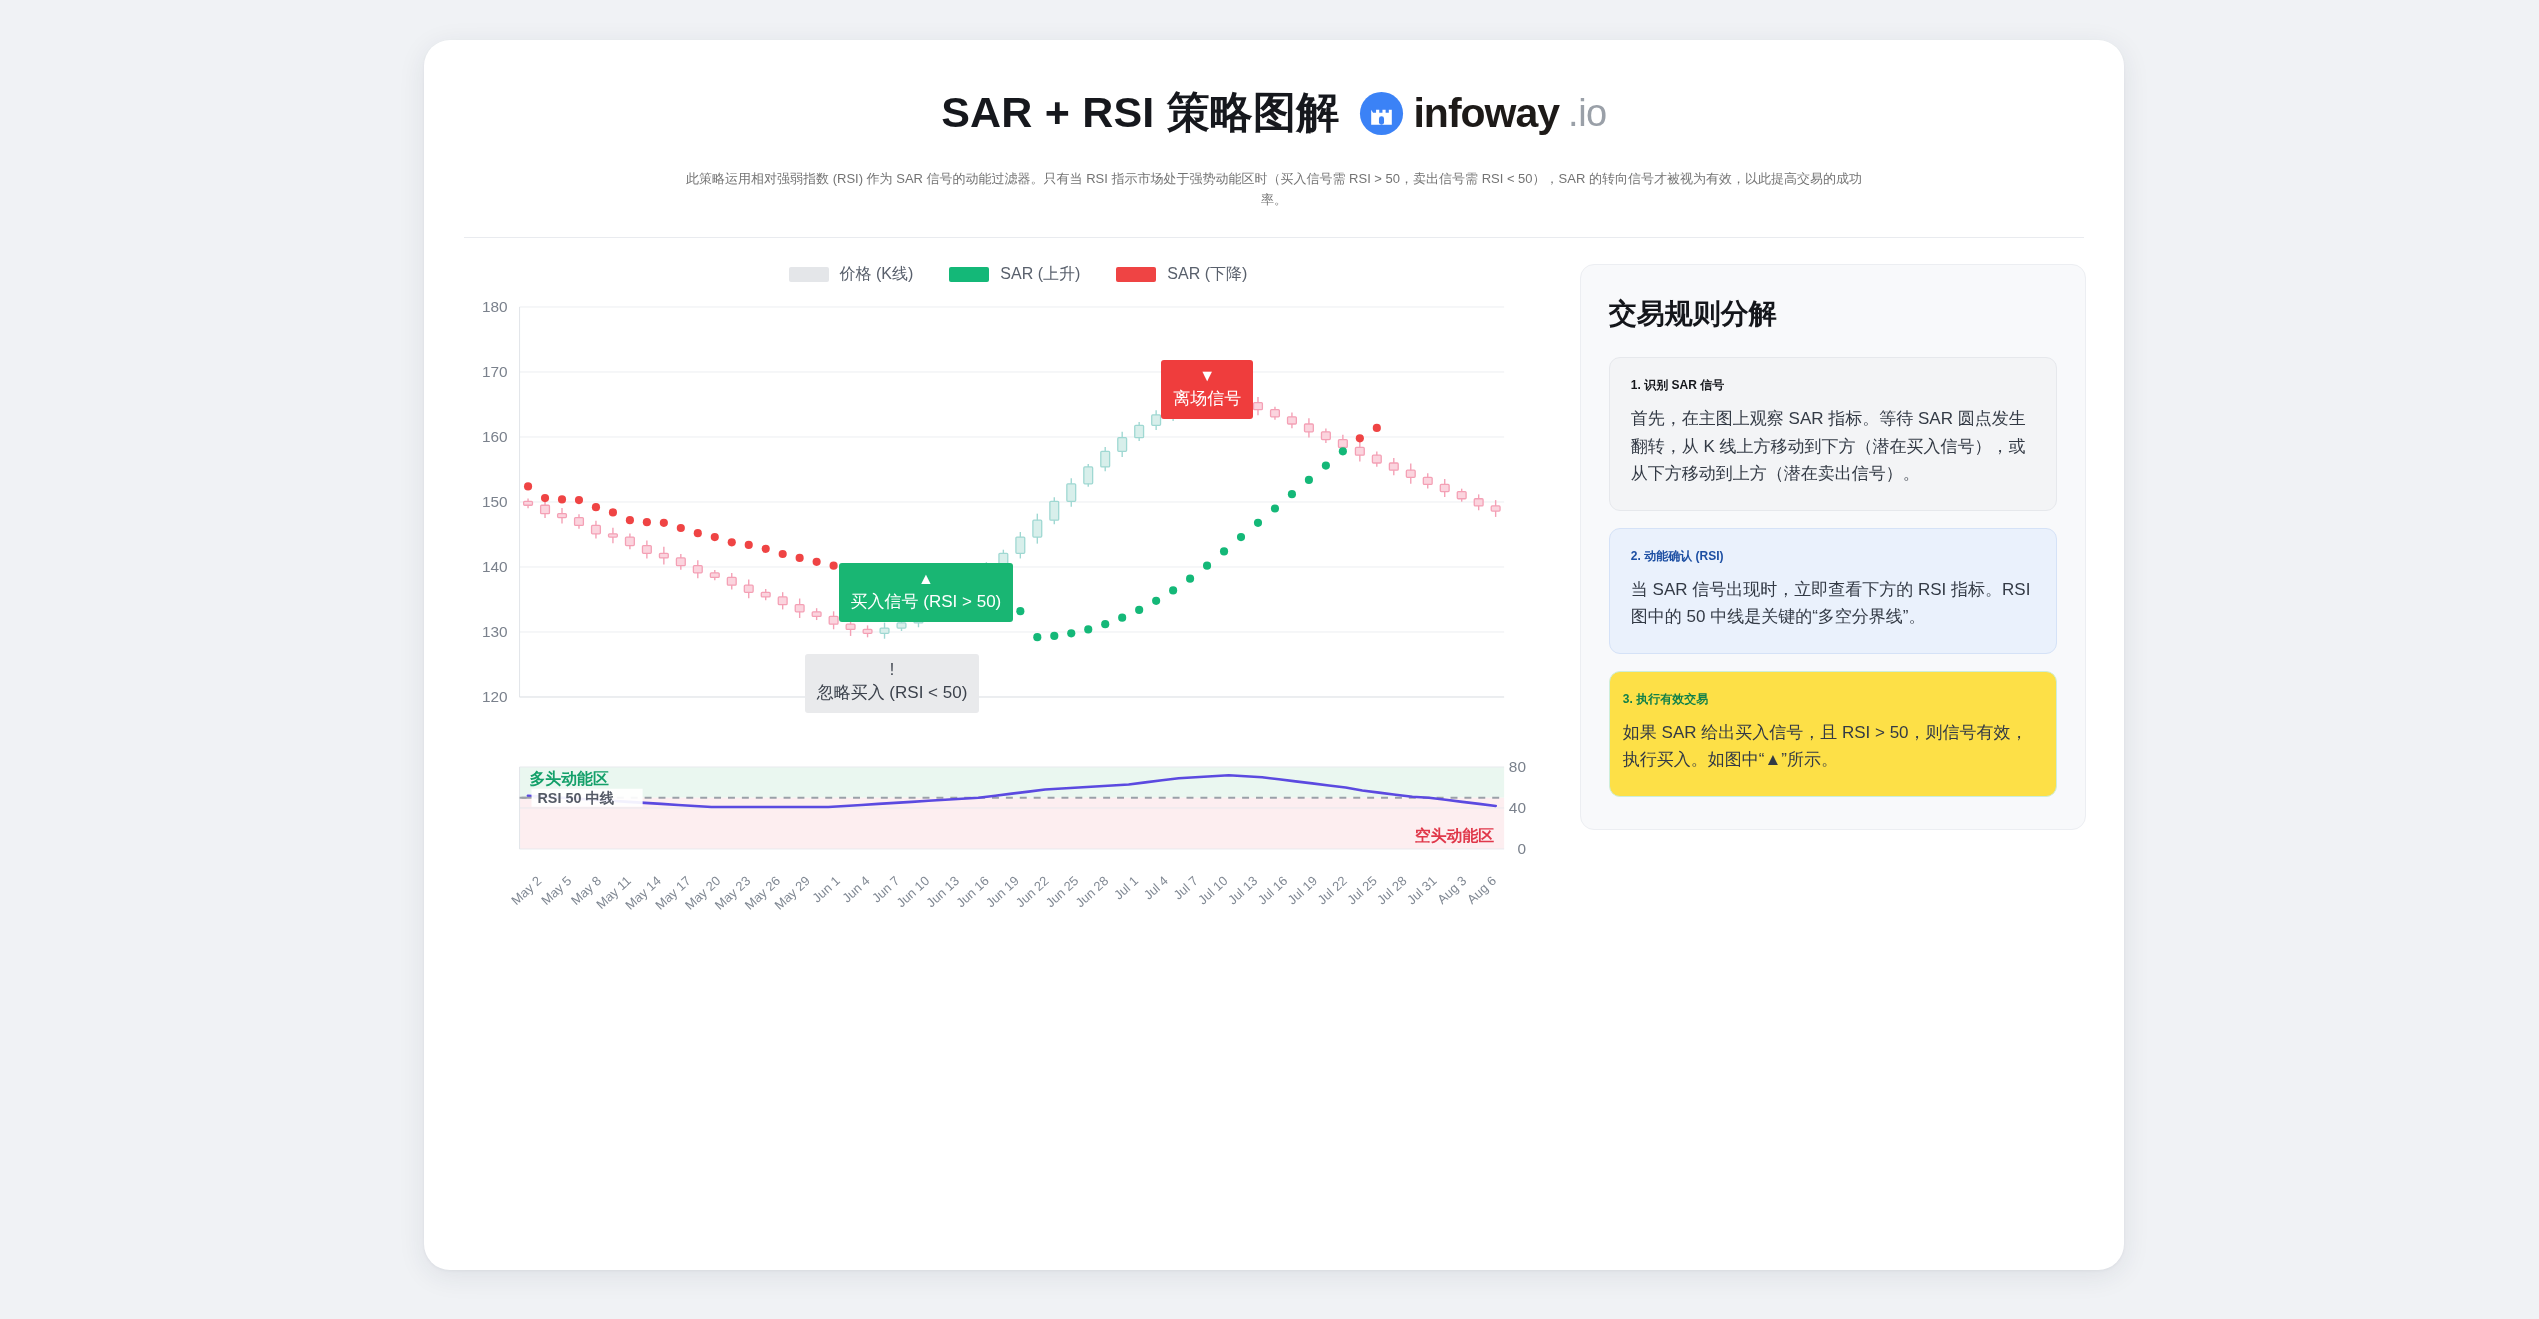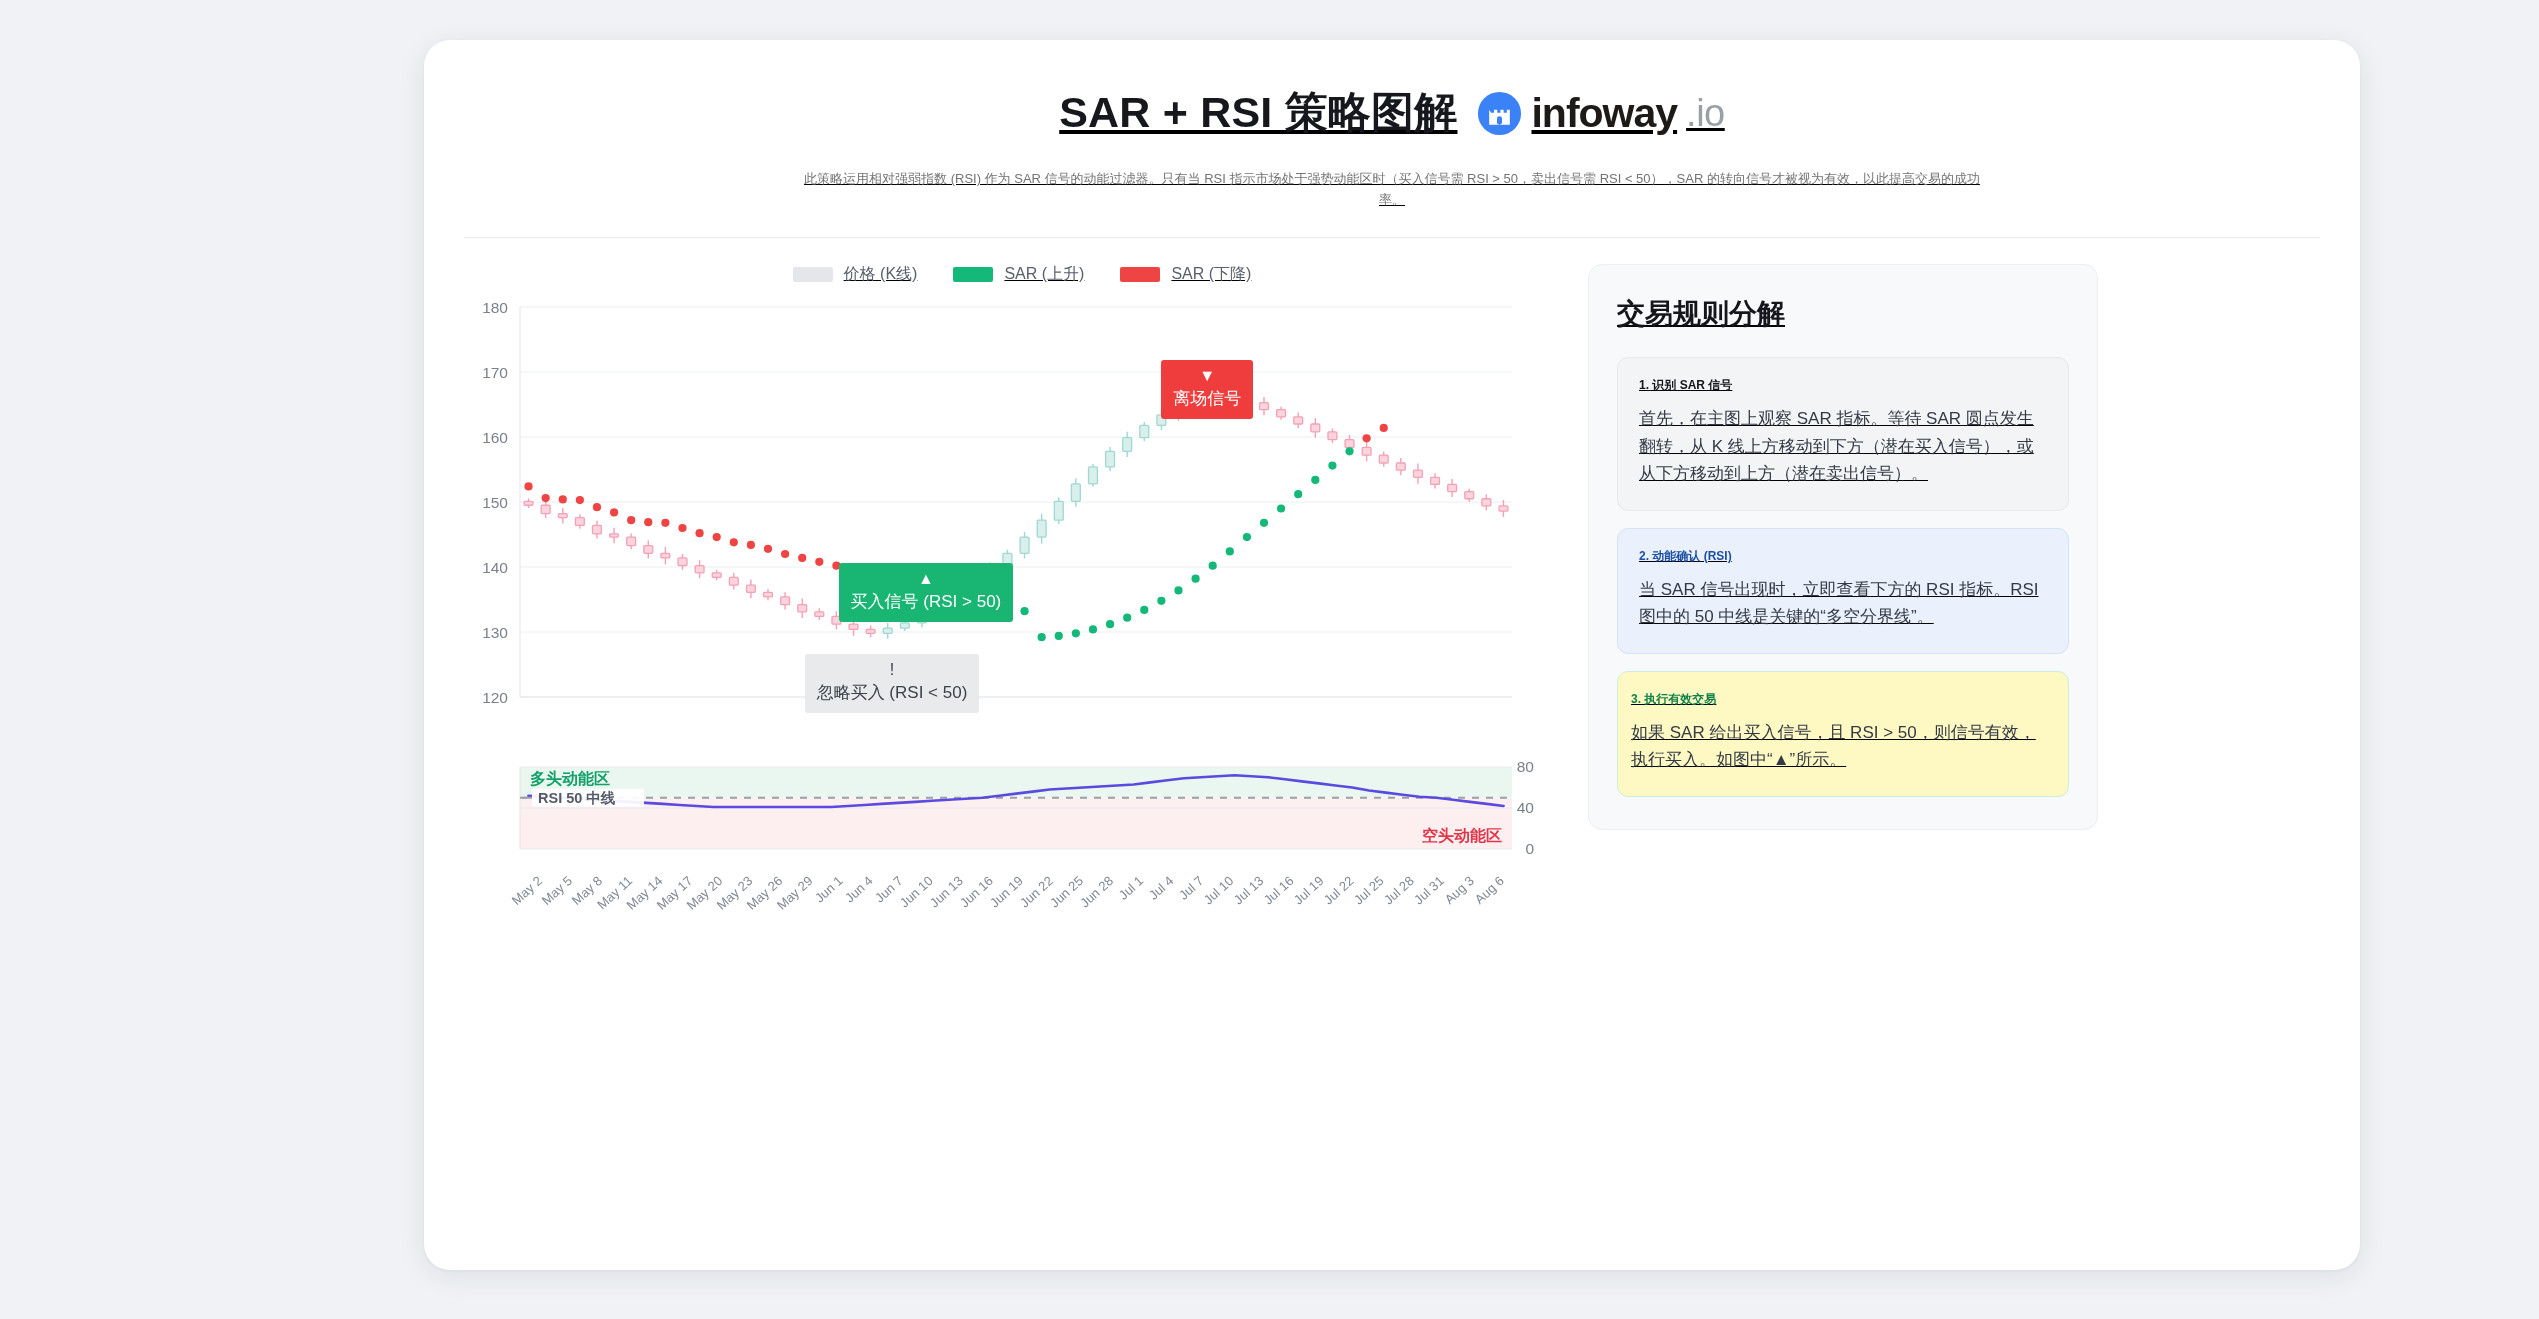--- a/index.html
+++ b/index.html
@@ -10,25 +10,24 @@
     overflow: hidden;
   }
   .page {
     position: relative;
     width: 2539px; height: 1319px;
     background: #f0f2f5;
   }
   .card {
     position: absolute;
     left: 424px; top: 40px;
-    width: 1936px; height: 1230px;
+    width: 1700px; height: 1230px;
     background: #ffffff;
     border-radius: 26px;
     box-shadow: 0 6px 28px rgba(35,45,70,0.09), 0 1px 3px rgba(35,45,70,0.05);
-    text-decoration: underline;
   }
   
   .hdr { padding-top: 44px; text-align: center; }
   .title-row {
     display: flex; align-items: center; justify-content: center;
     gap: 20px;
   }
   .title-text {
     font-size: 43px; font-weight: bold; color: #16181d;
     letter-spacing: .2px; white-space: nowrap;
@@ -113,21 +112,21 @@
     padding: 19px 21px 22px;
     margin-bottom: 17px;
   }
   .rule:last-child { margin-bottom: 0; }
   .rule-head { font-size: 12px; font-weight: bold; margin-bottom: 11px; }
   .rule-body { font-size: 17px; line-height: 1.62; color: #333a45; }
   .r1 { background: #f3f4f6; border: 1px solid #e6e8ec; }
   .r1 .rule-head { color: #14161b; }
   .r2 { background: #eaf1fc; border: 1px solid #d5e2f7; }
   .r2 .rule-head { color: #1d4fa3; }
-  .r3 { background: #fef9c3; border: 1px solid #cdeedb; padding-left: 13px; }
+  .r3 { background: #fde047; border: 1px solid #cdeedb; padding-left: 13px; }
   .r3 .rule-head { color: #11804a; }
   .r4 { background: #fdf8e3; border: 1px solid #f4ebc4; }
   .r4 .rule-head { color: #9a7510; }
 </style>
 </head>
 <body>
 
 <div class="page">
   <div class="card">
 

